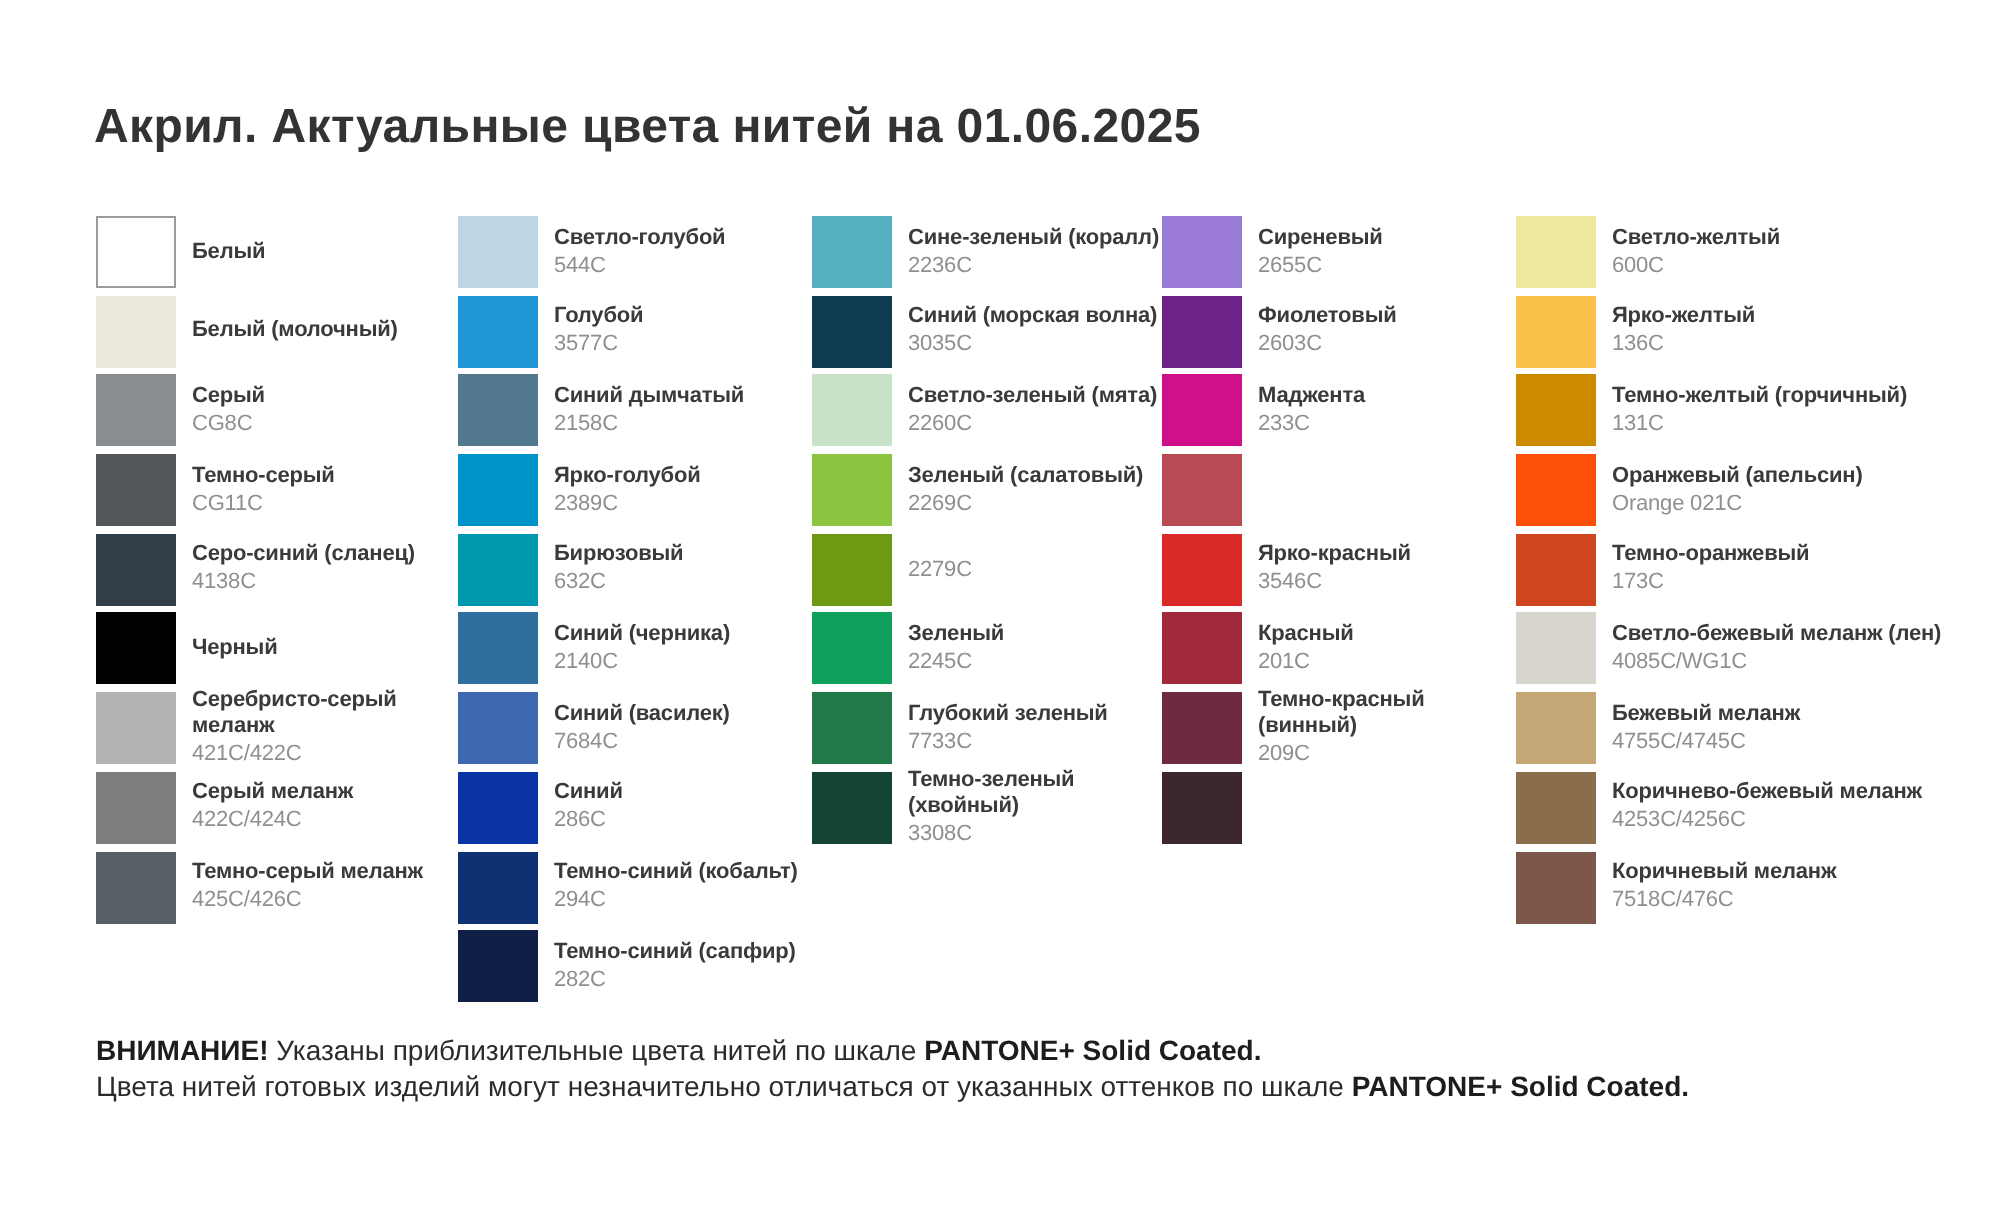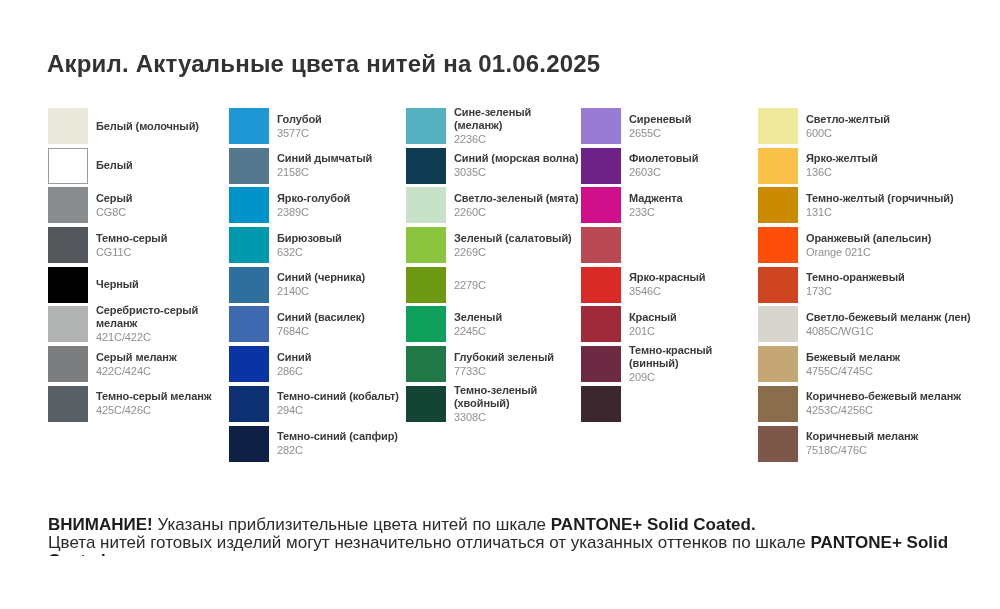--- a/index.html
+++ b/index.html
@@ -47,59 +47,66 @@
   .cname{
     font-size:11px;font-weight:bold;color:#3a3a3a;
     line-height:13px;letter-spacing:-0.1px;
   }
   .ccode{
     font-size:11px;font-weight:normal;color:#8f8f8f;
     line-height:13px;margin-top:1px;letter-spacing:-0.1px;
   }
   #footer{
     position:absolute;left:48px;top:516px;
-    font-size:17px;color:#2b2b2b;line-height:18px;
+    font-size:14px;color:#2b2b2b;line-height:18px;
   }
   #footer b{font-weight:bold;color:#1d1d1d;}
 </style>
 </head>
 <body>
 
 <div id="page">
   <div id="page-title">Акрил. Актуальные цвета нитей на 01.06.2025</div>
 
   <div id="columns">
       <div class="color-column">
         <div class="color-row">
+          <div class="swatch bordered" style="background: rgb(255, 255, 255);"></div>
+          <div class="labels">
+            <div class="cname">Белый</div>
+          </div>
+        </div>
+        <div class="color-row">
           <div class="swatch" style="background: rgb(235, 233, 220);"></div>
           <div class="labels">
             <div class="cname">Белый (молочный)</div>
-          </div>
-        </div>
-        <div class="color-row">
-          <div class="swatch bordered" style="background: rgb(255, 255, 255);"></div>
-          <div class="labels">
-            <div class="cname">Белый</div>
           </div>
         </div>
         <div class="color-row">
           <div class="swatch" style="background: rgb(138, 141, 144);"></div>
           <div class="labels">
             <div class="cname">Серый</div>
             <div class="ccode">CG8C</div>
           </div>
         </div>
         <div class="color-row">
           <div class="swatch" style="background: rgb(83, 86, 90);"></div>
           <div class="labels">
             <div class="cname">Темно-серый</div>
             <div class="ccode">CG11C</div>
           </div>
         </div>
         <div class="color-row">
+          <div class="swatch" style="background: rgb(50, 62, 72);"></div>
+          <div class="labels">
+            <div class="cname">Серо-синий (сланец)</div>
+            <div class="ccode">4138C</div>
+          </div>
+        </div>
+        <div class="color-row">
           <div class="swatch" style="background: rgb(0, 0, 0);"></div>
           <div class="labels">
             <div class="cname">Черный</div>
           </div>
         </div>
         <div class="color-row">
           <div class="swatch" style="background: rgb(178, 180, 179);"></div>
           <div class="labels">
             <div class="cname">Серебристо-серый меланж</div>
             <div class="ccode">421C/422C</div>
@@ -115,20 +122,27 @@
         <div class="color-row">
           <div class="swatch" style="background: rgb(89, 96, 101);"></div>
           <div class="labels">
             <div class="cname">Темно-серый меланж</div>
             <div class="ccode">425C/426C</div>
           </div>
         </div>
       </div>
       <div class="color-column">
         <div class="color-row">
+          <div class="swatch" style="background: rgb(189, 214, 230);"></div>
+          <div class="labels">
+            <div class="cname">Светло-голубой</div>
+            <div class="ccode">544C</div>
+          </div>
+        </div>
+        <div class="color-row">
           <div class="swatch" style="background: rgb(31, 151, 212);"></div>
           <div class="labels">
             <div class="cname">Голубой</div>
             <div class="ccode">3577C</div>
           </div>
         </div>
         <div class="color-row">
           <div class="swatch" style="background: rgb(84, 121, 143);"></div>
           <div class="labels">
             <div class="cname">Синий дымчатый</div>
@@ -182,21 +196,21 @@
           <div class="labels">
             <div class="cname">Темно-синий (сапфир)</div>
             <div class="ccode">282C</div>
           </div>
         </div>
       </div>
       <div class="color-column">
         <div class="color-row">
           <div class="swatch" style="background: rgb(85, 177, 191);"></div>
           <div class="labels">
-            <div class="cname">Сине-зеленый (меланж)</div>
+            <div class="cname">Сине-зеленый (коралл)</div>
             <div class="ccode">2236C</div>
           </div>
         </div>
         <div class="color-row">
           <div class="swatch" style="background: rgb(15, 59, 83);"></div>
           <div class="labels">
             <div class="cname">Синий (морская волна)</div>
             <div class="ccode">3035C</div>
           </div>
         </div>

